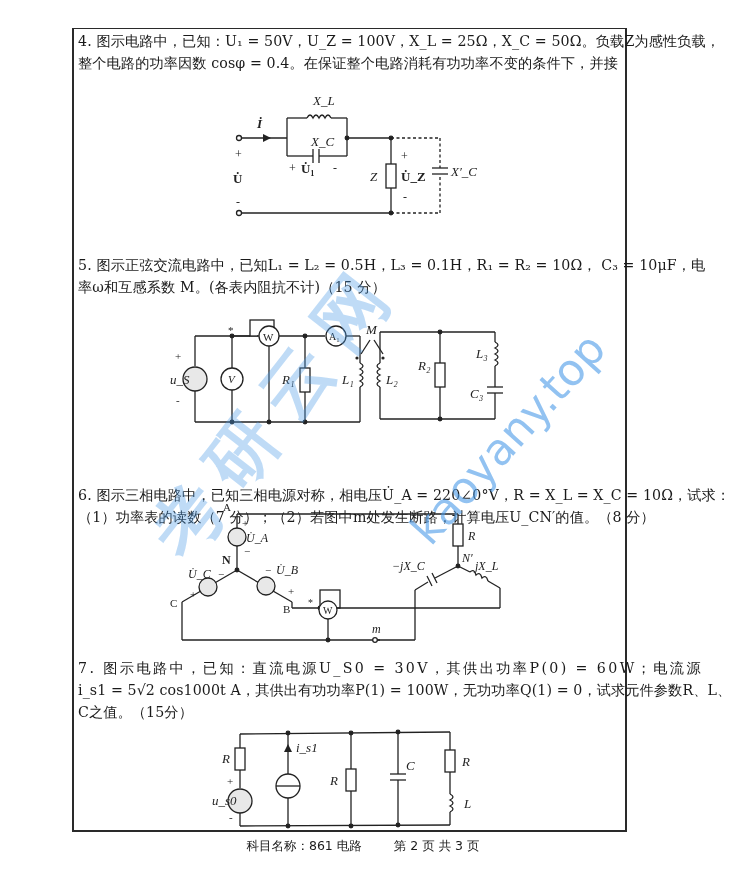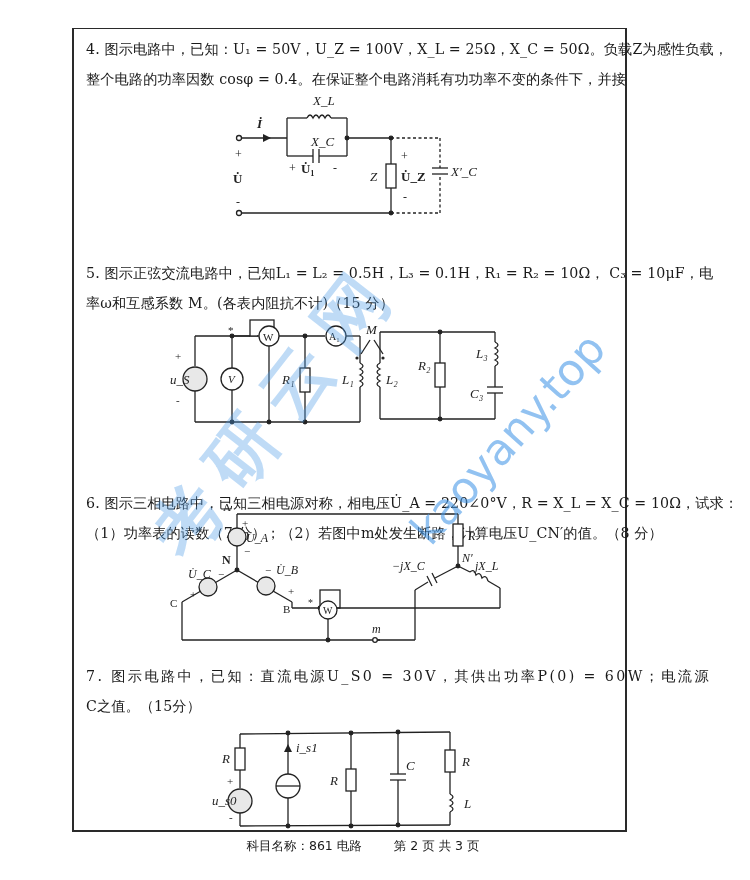--- a/index.html
+++ b/index.html
@@ -2,21 +2,21 @@
 <html><head>
 <meta charset="utf-8">
 <style>
   html, body { margin:0; padding:0; background:#ffffff; }
   body { width:750px; height:880px; position:relative; overflow:hidden;
          font-family:"DejaVu Serif","Liberation Serif",serif; color:#1a1a1a; }
   .frame { position:absolute; left:72px; top:28px; width:555px; height:804px;
            border:2px solid #2a2a2a; border-top-width:1.5px; box-sizing:border-box; }
   .para { position:absolute; left:78px; width:545px; font-size:14.2px; line-height:22px;
           letter-spacing:0.1px; }
-  .para p { margin:8px; white-space:nowrap; }
+  .para p { margin:0; white-space:nowrap; }
   svg.circuit { position:absolute; overflow:visible; }
   svg text { font-family:"Liberation Serif","DejaVu Serif",serif; }
   .footer { position:absolute; top:838px; left:0; width:726px; text-align:center;
             font-family:"DejaVu Sans","Liberation Sans",sans-serif; font-size:12.5px; }
   .footer span { margin:0 14px; }
   .wm { position:absolute; pointer-events:none; color:#4a9be8; opacity:0.55; white-space:nowrap; }
   .wm-url { left:400px; top:520px; font-family:"DejaVu Sans",sans-serif; font-size:44px;
             transform:rotate(-48deg); transform-origin:left top; opacity:0.6; }
   .wm-cn { left:130px; top:520px; font-family:"DejaVu Sans",sans-serif; font-size:70px; font-weight:bold;
            transform:rotate(-52deg); transform-origin:left top; opacity:0.35; letter-spacing:18px; }
@@ -239,20 +239,21 @@
     <text x="202" y="133" font-style="italic">m</text>
     <text x="298" y="40" font-style="italic">R</text>
     <text x="292" y="62" font-style="italic">N′</text>
     <text x="222" y="70" font-style="italic">−jX_C</text>
     <text x="305" y="70" font-style="italic">jX_L</text>
   </g>
 </svg>
 
 <div class="para" style="top:657px;">
   <p style="letter-spacing:2.4px;"><span>7.</span> <span>图示电路中，已知：直流电源U_S0 = 30V，其供出功率P(0) = 60W；电流源</span></p>
+  <p>i_s1 = 5√2 cos1000t A，其供出有功功率P(1) = 100W，无功功率Q(1) = 0，试求元件参数R、L、</p>
   <p>C之值。（15分）</p>
 </div>
 
 <svg class="circuit" style="left:200px;top:722px;" width="290" height="110" viewBox="0 0 290 110">
   <g stroke="#222" stroke-width="1.3" fill="none">
     <line x1="40" y1="12" x2="250" y2="10"></line>
     <line x1="40" y1="104" x2="250" y2="103"></line>
 
     <line x1="40" y1="12" x2="40" y2="26"></line>
     <rect x="35" y="26" width="10" height="22" fill="#fff"></rect>

